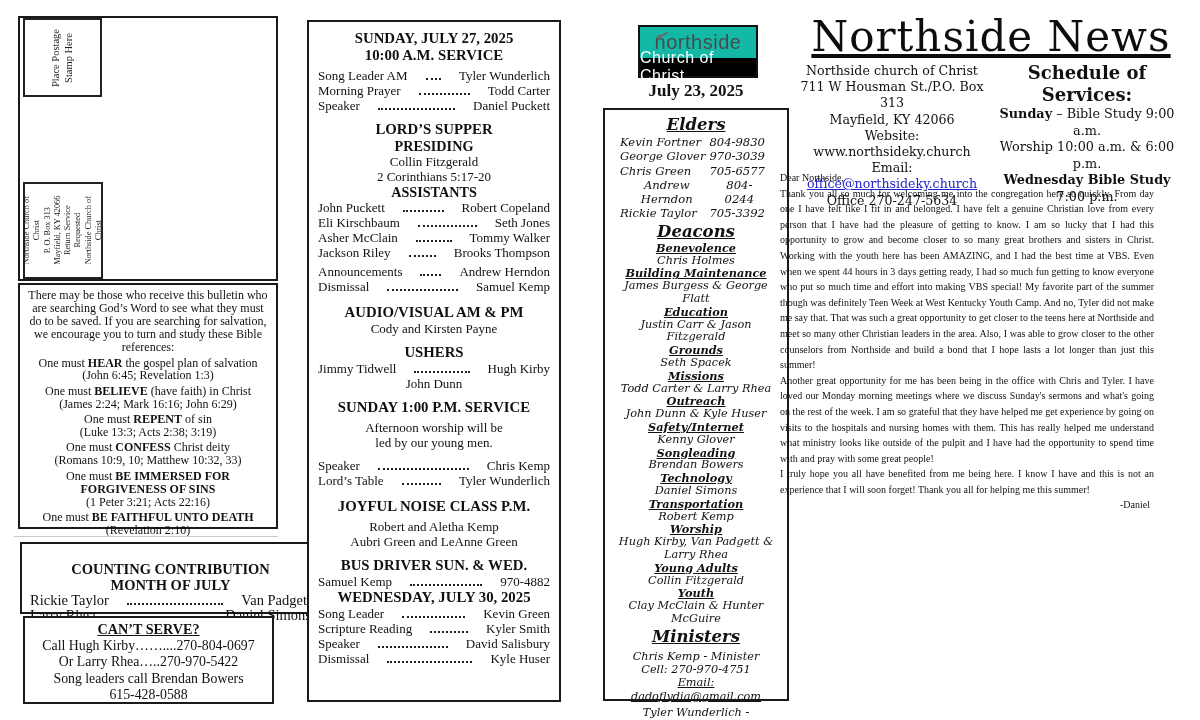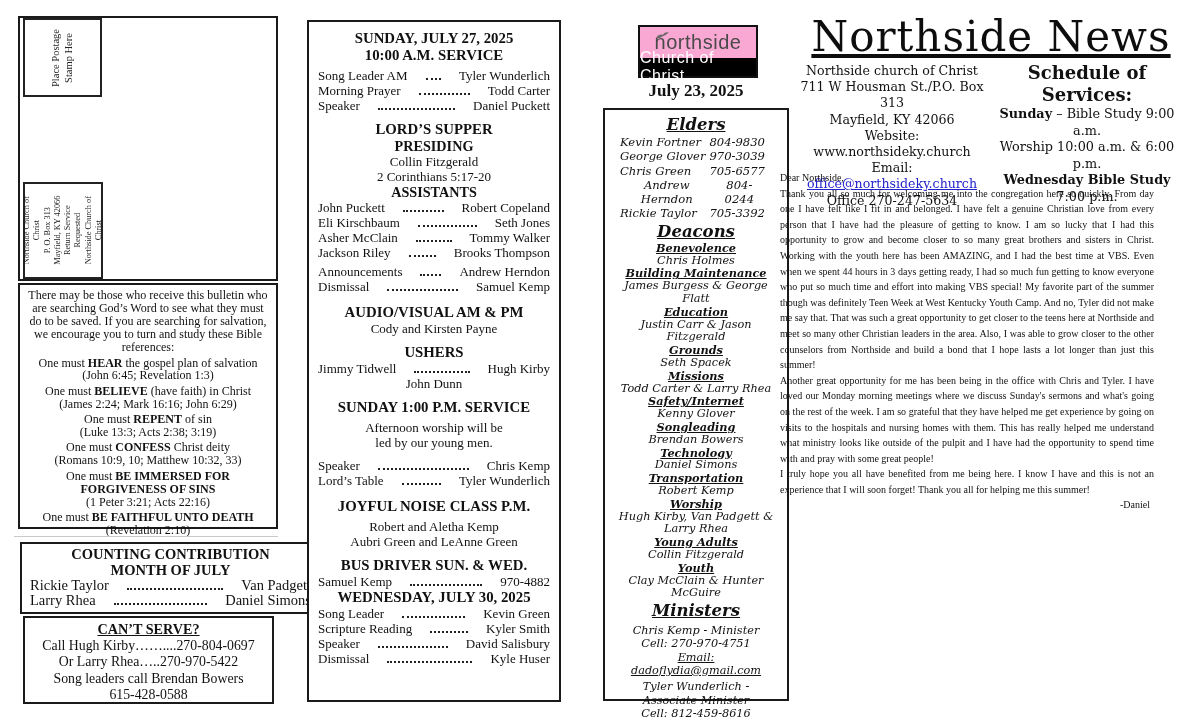--- a/index.html
+++ b/index.html
@@ -18,39 +18,39 @@
   .rot-addr{transform:rotate(-90deg);width:90px;text-align:center;font-size:8.3px;line-height:10.3px;color:#222;}
 
   
   .salvation{left:18px;top:283px;width:260px;height:246px;padding:3px 8px;text-align:center;
              font-size:12px;line-height:12.9px;}
   .salvation .intro{margin:1px 0 3px 0;}
   .sal-item{margin:2.5px 0;}
   .fold-line{position:absolute;left:14px;top:536px;width:264px;border-top:1.5px solid #c9c9c9;}
 
   
-  .counting{left:20px;top:542px;width:301px;height:72px;padding:2px 8px;font-size:14.5px;}
+  .counting{left:20px;top:542px;width:301px;height:72px;padding:17px 8px;font-size:14.5px;}
   .counting .h{text-align:center;font-weight:bold;font-size:14.5px;line-height:16px;}
   .cant-serve{left:23px;top:616px;width:251px;height:88px;padding:3px 6px;text-align:center;
               font-size:13.8px;line-height:16.6px;}
   .cant-serve .h{font-weight:bold;text-decoration:underline;font-size:14.2px;}
 
   
   .col2{left:307px;top:20px;width:254px;height:682px;padding:8px 9px;font-size:13px;line-height:15px;}
   .c2h1{text-align:center;font-weight:bold;font-size:17.5px;line-height:20px;}
   .c2h2{text-align:center;font-weight:bold;font-size:14.8px;line-height:17px;}
   .c2h3{text-align:center;font-weight:bold;font-size:14.2px;line-height:16px;}
   .cline{text-align:center;}
   .mt8{margin-top:8px;} .mt10{margin-top:10px;} .mt4{margin-top:4px;}
   .lrow{display:flex;align-items:baseline;line-height:15px;gap:17px;}
   .lrow .fill{flex:1;border-bottom:2px dotted #222;margin:0 1px 3px 1px;min-width:12px;}
 
   
   .logo-box{position:absolute;left:638px;top:25px;width:120px;height:53px;border:2px solid #111;
-            box-sizing:border-box;background:#f9a8d4;}
+            box-sizing:border-box;background:#14b8a6;}
   .logo-word{height:31px;display:flex;align-items:center;justify-content:center;
              font-family:"Liberation Sans",sans-serif;font-size:20px;letter-spacing:.5px;color:#4a4a4a;}
   .logo-band{height:18px;background:#000;color:#fff;display:flex;align-items:center;justify-content:center;
              font-family:"Liberation Sans",sans-serif;font-size:16px;letter-spacing:.5px;}
   .dove{position:absolute;left:14px;top:4px;width:16px;height:9px;}
   .issue-date{position:absolute;left:603px;top:81px;width:186px;text-align:center;
               font-weight:bold;font-size:17px;}
   .col3{left:603px;top:108px;width:186px;height:593px;padding:4px 8px;text-align:center;
         font-family:"DejaVu Serif",serif;font-style:italic;font-size:11.3px;line-height:12.8px;}
   .dir-h1{font-weight:bold;font-size:16.5px;line-height:21px;text-decoration:underline;}
@@ -373,20 +373,24 @@
         <div class="deacon">
           <div class="role">Grounds</div>
           <div class="names">Seth Spacek</div>
         </div>
 
         <div class="deacon">
           <div class="role">Missions</div>
           <div class="names">Todd Carter &amp; Larry Rhea</div>
         </div>
 
+        <div class="deacon">
+          <div class="role">Outreach</div>
+          <div class="names">John Dunn &amp; Kyle Huser</div>
+        </div>
 
         <div class="deacon">
           <div class="role">Safety/Internet</div>
           <div class="names">Kenny Glover</div>
         </div>
 
         <div class="deacon">
           <div class="role">Songleading</div>
           <div class="names">Brendan Bowers</div>
         </div>

